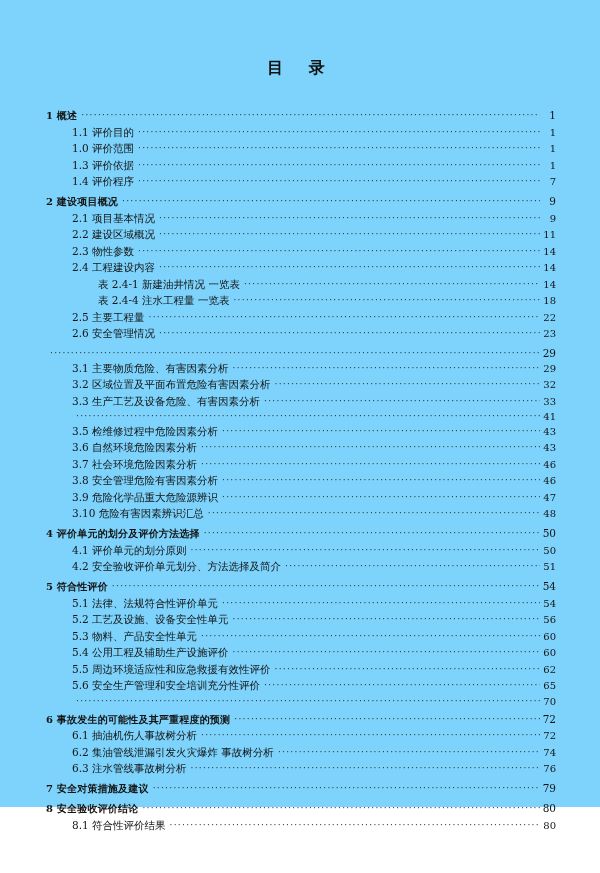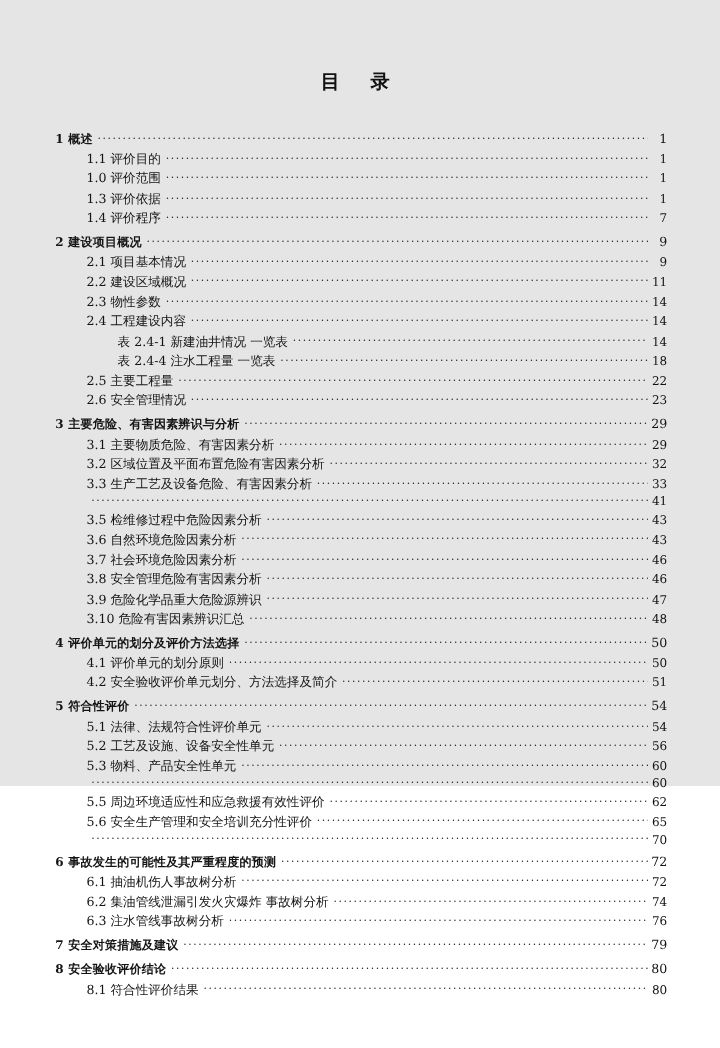--- a/index.html
+++ b/index.html
@@ -10,24 +10,24 @@
   body {
     width: 600px;
     height: 873px;
     font-family: "DejaVu Sans", "Liberation Sans", sans-serif;
     color: #1a1a1a;
     position: relative;
     overflow: hidden;
   }
   .page {
     width: 600px;
-    height: 655px;
+    height: 807px;
     box-sizing: border-box;
     padding: 58px 44px 10px 46px;
-    background: #e5e5e5;
+    background: #7dd3fc;
     position: relative;
   }
   .page-title {
     text-align: center;
     font-family: "DejaVu Serif", "Liberation Serif", serif;
     font-size: 16px;
     font-weight: bold;
     letter-spacing: 10px;
     margin: 0 0 30px 0;
     color: #111;
@@ -168,21 +168,20 @@
         <span class="label">2.5  主要工程量</span>
         <span class="dots">·······································································································································</span>
         <span class="pageno">22</span>
       </div>
       <div class="toc-row lvl2">
         <span class="label">2.6  安全管理情况</span>
         <span class="dots">·······································································································································</span>
         <span class="pageno">23</span>
       </div>
       <div class="toc-row lvl1 gap-top">
-        <span class="label">3 主要危险、有害因素辨识与分析</span>
         <span class="dots">·······································································································································</span>
         <span class="pageno">29</span>
       </div>
       <div class="toc-row lvl2">
         <span class="label">3.1  主要物质危险、有害因素分析</span>
         <span class="dots">·······································································································································</span>
         <span class="pageno">29</span>
       </div>
       <div class="toc-row lvl2">
         <span class="label">3.2  区域位置及平面布置危险有害因素分析</span>
@@ -257,20 +256,21 @@
         <span class="label">5.2  工艺及设施、设备安全性单元</span>
         <span class="dots">·······································································································································</span>
         <span class="pageno">56</span>
       </div>
       <div class="toc-row lvl2">
         <span class="label">5.3  物料、产品安全性单元</span>
         <span class="dots">·······································································································································</span>
         <span class="pageno">60</span>
       </div>
       <div class="toc-row lvl2">
+        <span class="label">5.4  公用工程及辅助生产设施评价</span>
         <span class="dots">·······································································································································</span>
         <span class="pageno">60</span>
       </div>
       <div class="toc-row lvl2">
         <span class="label">5.5  周边环境适应性和应急救援有效性评价</span>
         <span class="dots">·······································································································································</span>
         <span class="pageno">62</span>
       </div>
       <div class="toc-row lvl2">
         <span class="label">5.6  安全生产管理和安全培训充分性评价</span>

